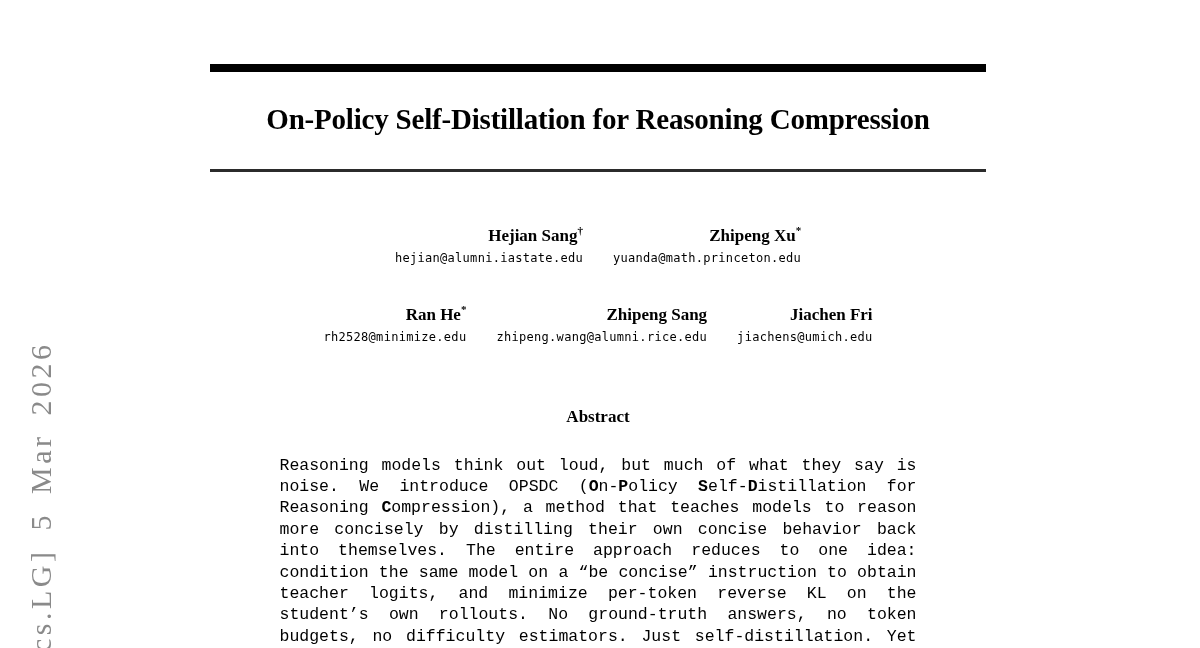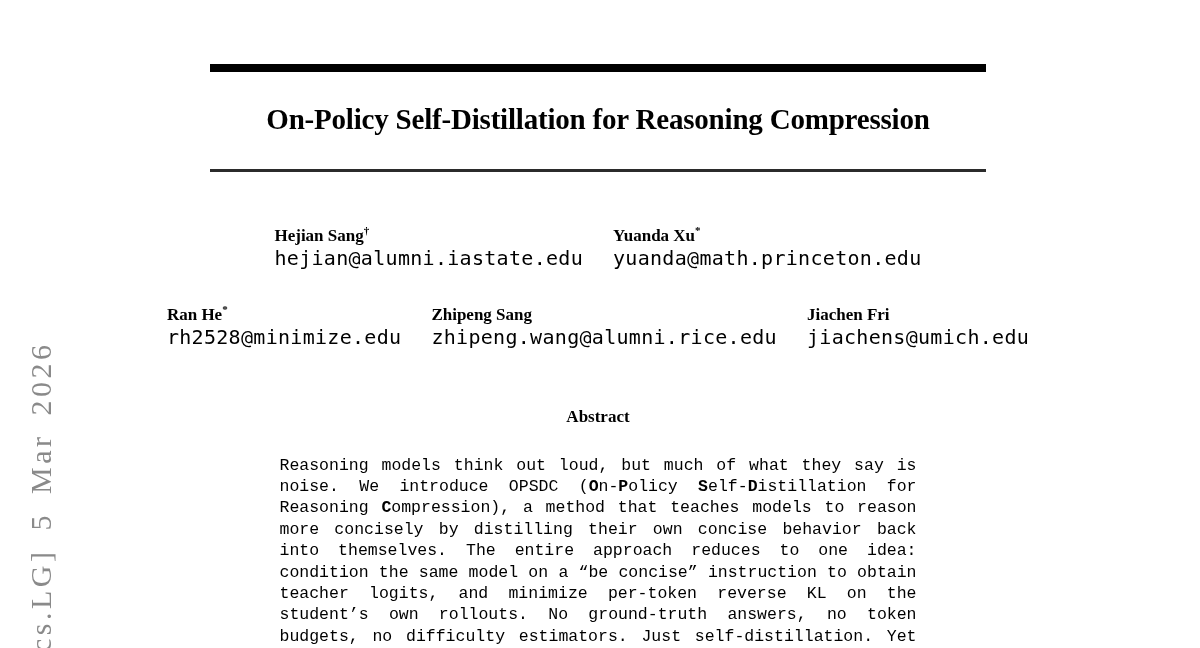--- a/index.html
+++ b/index.html
@@ -24,26 +24,26 @@
     line-height: 38px;
     font-weight: bold;
     text-align: center;
     white-space: nowrap;
     letter-spacing: -0.2px;
   }
 
   .authors-row { display: flex; justify-content: center; gap: 30px; }
   .authors-row.row1 { margin-top: 52px; }
   .authors-row.row2 { margin-top: 34px; }
-  .author { text-align: left; }
+  .author { text-align: right; }
   .author-name { font-weight: bold; font-size: 17px; line-height: 23px; }
   .author-name sup { font-size: 11px; line-height: 0; }
   .author-email {
     font-family: "DejaVu Sans Mono", "Liberation Mono", monospace;
-    font-size: 20px;
+    font-size: 12px;
     line-height: 21px;
     letter-spacing: 0.3px;
     margin-top: 1px;
   }
 
   h2.abs-heading {
     margin: 57px 0 0 0;
     font-size: 17px;
     line-height: 23px;
     font-weight: bold;
@@ -88,21 +88,21 @@
     <h1 class="title">On-Policy Self-Distillation for Reasoning Compression</h1>
 
     <div class="rule-thin"></div>
 
     <div class="authors-row row1">
       <div class="author">
         <div class="author-name"><span>Hejian Sang</span><sup>†</sup></div>
         <div class="author-email">hejian@alumni.iastate.edu</div>
       </div>
       <div class="author">
-        <div class="author-name"><span>Yuanda Xu</span><sup>*</sup></div>
+        <div class="author-name"><span>Zhipeng Xu</span><sup>*</sup></div>
         <div class="author-email">yuanda@math.princeton.edu</div>
       </div>
     </div>
 
     <div class="authors-row row2">
       <div class="author">
         <div class="author-name"><span>Ran He</span><sup>*</sup></div>
         <div class="author-email">rh2528@minimize.edu</div>
       </div>
       <div class="author">

